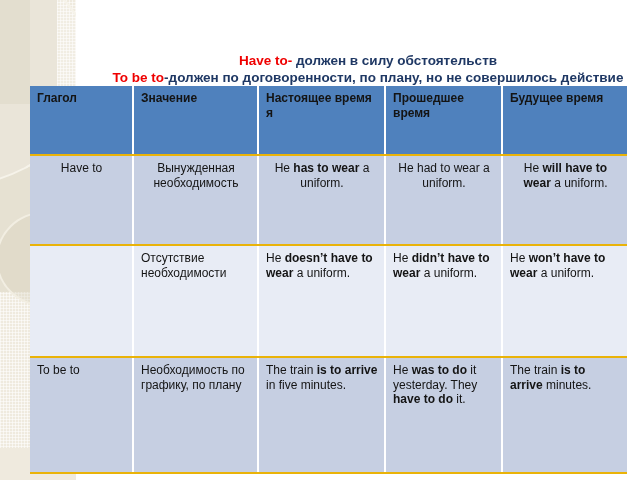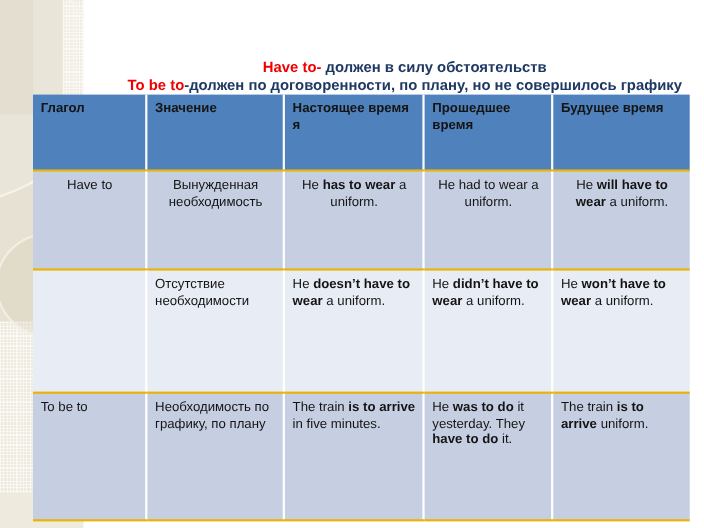--- a/index.html
+++ b/index.html
@@ -157,21 +157,21 @@
   <div id="decor-strip-outer"></div>
   <div id="decor-strip-inner"></div>
   <div id="decor-block-top"></div>
   <div id="decor-arc-large"></div>
   <div id="decor-arc-small"></div>
   <div id="decor-bottom-pad"></div>
 </div>
 
 <div id="title-block">
   <span class="tline"><span class="kw-red">Have to-</span><span class="kw-navy"> должен в силу обстоятельств</span></span>
-  <span class="tline"><span class="kw-red">To be to</span><span class="kw-navy">-должен по договоренности, по плану, но не совершилось графику</span></span>
+  <span class="tline"><span class="kw-red">To be to</span><span class="kw-navy">-должен по договоренности, по плану, но не совершилось действие</span></span>
 </div>
 
 <table id="verb-table">
   <colgroup>
     <col class="c0">
       <col class="c1">
       <col class="c2">
       <col class="c3">
       <col class="c4">
   </colgroup>
@@ -197,16 +197,16 @@
       <td class="row-h2">Отсутствие необходимости</td>
       <td class="row-h2"><span>He  </span><b>doesn’t have  to wear</b><span> a uniform.</span></td>
       <td class="row-h2"><span>He </span><b>didn’t have to wear</b><span> a uniform.</span></td>
       <td class="row-h2"><span>He </span><b>won’t have to wear</b><span> a uniform.</span></td>
     </tr>
     <tr class="row-a">
       <td class="verb-cell row-h3">To be to</td>
       <td class="row-h3">Необходимость по графику, по плану</td>
       <td class="row-h3"><span>The train </span><b>is to arrive</b><span> in five minutes.</span></td>
       <td class="row-h3"><span>He </span><b>was to do</b><span> it yesterday. They </span><b>have to do</b><span> it.</span></td>
-      <td class="row-h3"><span>The train </span><b>is to arrive</b><span> uniform.</span></td>
+      <td class="row-h3"><span>The train </span><b>is to arrive</b><span> minutes.</span></td>
     </tr>
   </tbody>
 </table>
 
 </body></html>

